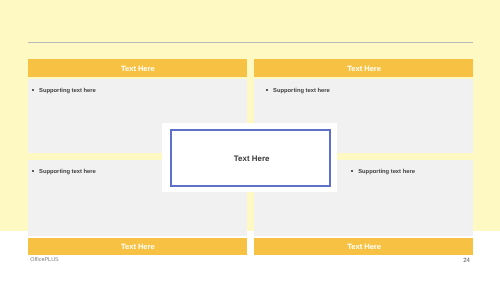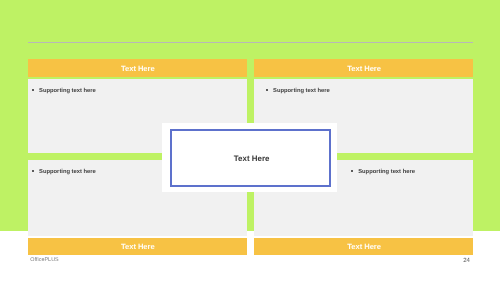--- a/index.html
+++ b/index.html
@@ -16,21 +16,21 @@
   * {
     -webkit-font-smoothing: antialiased;
     -moz-osx-font-smoothing: grayscale;
     text-rendering: geometricPrecision;
   }
 
   .slide {
     position: relative;
     width: 500px;
     height: 231px;
-    background: #bef264;
+    background: #fef9c3;
     will-change: transform;
     transform: translateZ(0);
   }
 
   
   .rule {
     position: absolute;
     left: 27.5px;
     top: 42px;
     width: 445.2px;

